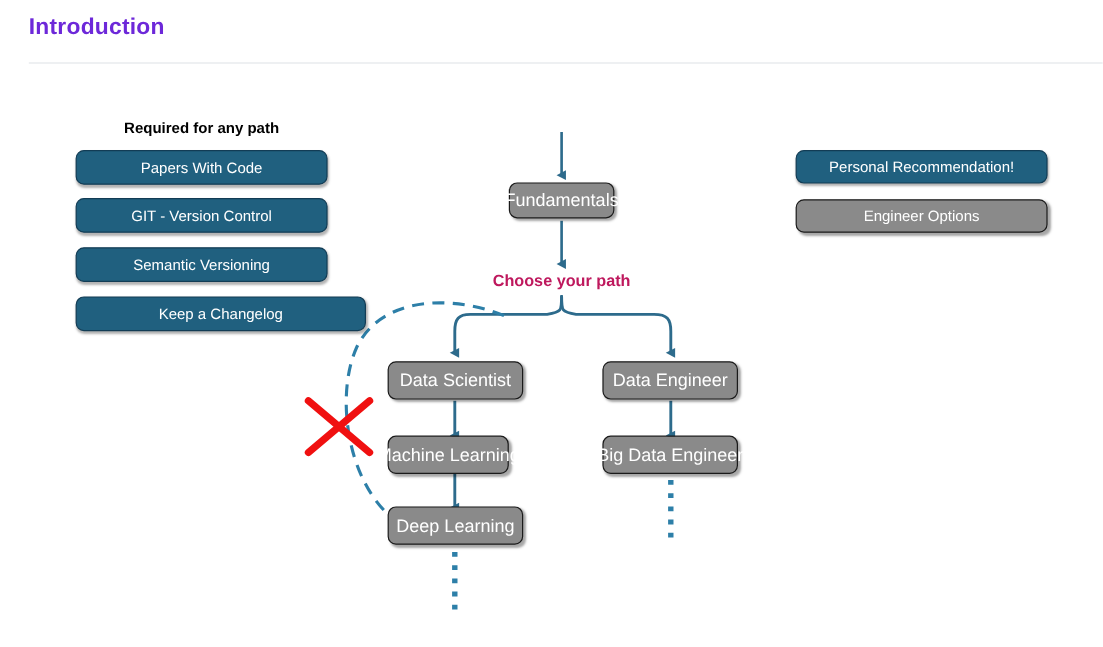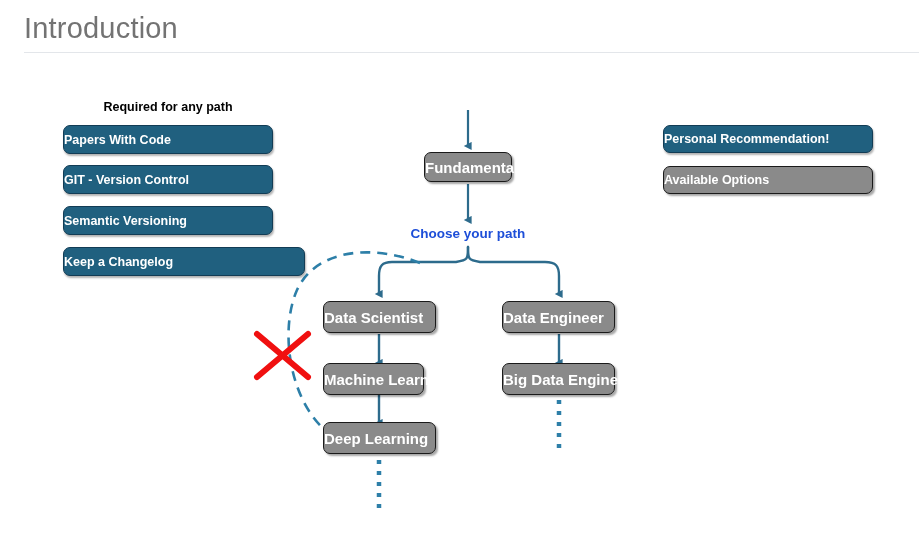--- a/index.html
+++ b/index.html
@@ -13,45 +13,44 @@
   #page {
     position: relative;
     width: 919px; height: 539px;
     background: #ffffff;
   }
 
   
   #header-title {
     position: absolute;
     left: 24px; top: 12px;
-    font-size: 29px;
-    font-weight: 400;
-    color: #737373;
+    font-size: 19px;
+    font-weight: 700;
+    color: #6d28d9;
     letter-spacing: 0.2px;
     white-space: nowrap;
   }
   #header-rule {
     position: absolute;
     left: 24px; top: 52px;
     width: 895px; height: 1px;
     background: #e3e6ea;
   }
 
   
   .pill {
     position: absolute;
     display: flex;
     align-items: center;
-    justify-content: flex-start;
+    justify-content: center;
     font-size: 12.5px;
     color: #ffffff;
     text-align: center;
     border-radius: 7px;
     white-space: nowrap;
-    font-weight: bold;
   }
   .pill.teal {
     background: #20607f;
     border: 1px solid #123c55;
     box-shadow: 1px 2px 2px rgba(0,0,0,0.30);
   }
   .pill.gray {
     background: #8a8a8a;
     border: 1.5px solid #1a1a1a;
     box-shadow: 2px 2px 2px rgba(0,0,0,0.35);
@@ -80,21 +79,21 @@
     white-space: nowrap;
   }
 
   #choose-label {
     position: absolute;
     left: 378px; top: 226px;
     width: 180px;
     text-align: center;
     font-size: 13.5px;
     font-weight: bold;
-    color: #1d4ed8;
+    color: #be185d;
     white-space: nowrap;
   }
 
   
   #wires {
     position: absolute;
     left: 0; top: 0;
     width: 919px; height: 539px;
     pointer-events: none;
   }
@@ -160,21 +159,21 @@
   </div>
   <div class="pill teal" style="left:63px; top:247px; width:242px; height:29px;">
     <span>Keep a Changelog</span>
   </div>
 
 
   <div class="pill teal" style="left:663px; top:125px; width:210px; height:28px;">
     <span>Personal Recommendation!</span>
   </div>
   <div class="pill gray" style="left:663px; top:166px; width:210px; height:28px; font-size:12.5px;">
-    <span>Available Options</span>
+    <span>Engineer Options</span>
   </div>
 
 
   <div class="pill gray" style="left:424px; top:152px; width:88px; height:30px;">
     <span>Fundamentals</span>
   </div>
 
   <div id="choose-label">Choose your path</div>
 
   <div class="pill gray" style="left:323px; top:301px; width:113px; height:32px;">

